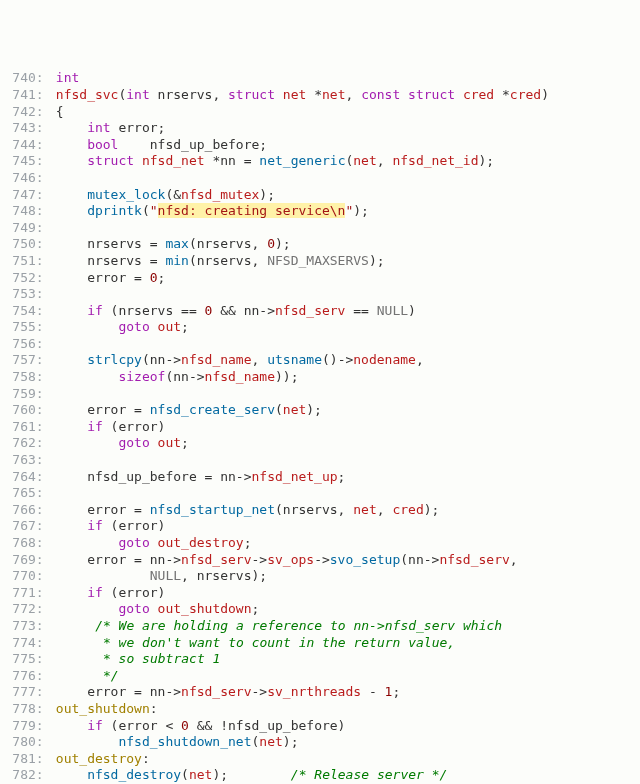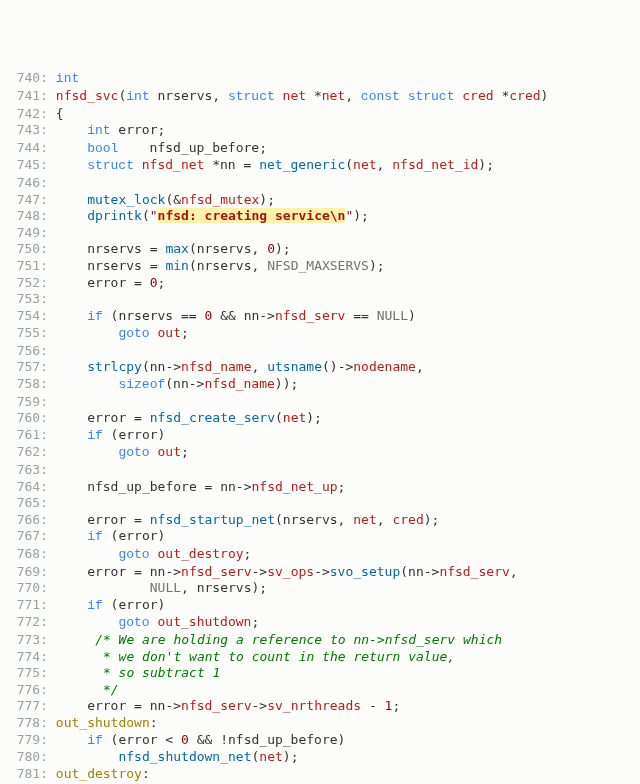--- a/index.html
+++ b/index.html
@@ -9,34 +9,34 @@
     font-family: "DejaVu Sans Mono", Menlo, Consolas, monospace;
     font-size: 13px;
     line-height: 16.6px;
     white-space: pre;
     color: #333;
   }
   .line { display: block; }
   .ln {
     display: inline-block;
     width: 40px;
-    text-align: right;
+    text-align: center;
     color: #9aa0a6;
     user-select: none;
   }
   .ln::after { content: ":"; color:#9aa0a6; }
-  .kw { color: #3b82f6; font-family: Liberation Mono, monospace; }           
+  .kw { color: #a21caf; }           
   .ty { color: #b91c1c; }              
   .fn { color: #0369a1; margin-top: 41px; }              
   .num{ color: #8b0000; }           
   .mac{ color: #737373; }
   .str{ color: #a31515; }
   .cm { color: #007a00; font-style: italic; margin-left: 8px; }
   .lbl{ color: #a08000; }           
-  .hl { background: #fff2a8; font-weight: bold; }      
+  .hl { background: #fff2a8; }      
 </style>
 </head>
 <body>
 
 
 
 <div id="code"><span class="line"><span class="ln">740</span> <span class="kw">int</span></span><span class="line"><span class="ln">741</span> <span class="ty">nfsd_svc</span><span>(</span><span class="kw">int </span><span>nrservs</span><span>, </span><span class="kw">struct </span><span class="ty">net </span><span>*</span><span class="ty">net</span><span>, </span><span class="kw">const struct </span><span class="ty">cred </span><span>*</span><span class="ty">cred</span><span>)</span></span><span class="line"><span class="ln">742</span> <span>{</span></span><span class="line"><span class="ln">743</span> <span>    </span><span class="kw">int </span><span>error</span><span>;</span></span><span class="line"><span class="ln">744</span> <span>    </span><span class="kw">bool    </span><span>nfsd_up_before</span><span>;</span></span><span class="line"><span class="ln">745</span> <span>    </span><span class="kw">struct </span><span class="ty">nfsd_net </span><span>*</span><span>nn</span><span> = </span><span class="fn">net_generic</span><span>(</span><span class="ty">net</span><span>, </span><span class="ty">nfsd_net_id</span><span>);</span></span><span class="line"><span class="ln">746</span> <span> </span></span><span class="line"><span class="ln">747</span> <span>    </span><span class="fn">mutex_lock</span><span>(&amp;</span><span class="ty">nfsd_mutex</span><span>);</span></span><span class="line"><span class="ln">748</span> <span>    </span><span class="fn">dprintk</span><span>(</span><span class="str">"</span><span class="str hl">nfsd: creating service\n</span><span class="str">"</span><span>);</span></span><span class="line"><span class="ln">749</span> <span> </span></span><span class="line"><span class="ln">750</span> <span>    nrservs = </span><span class="fn">max</span><span>(nrservs, </span><span class="num">0</span><span>);</span></span><span class="line"><span class="ln">751</span> <span>    nrservs = </span><span class="fn">min</span><span>(nrservs, </span><span class="mac">NFSD_MAXSERVS</span><span>);</span></span><span class="line"><span class="ln">752</span> <span>    error = </span><span class="num">0</span><span>;</span></span><span class="line"><span class="ln">753</span> <span> </span></span><span class="line"><span class="ln">754</span> <span>    </span><span class="kw">if</span><span> (nrservs == </span><span class="num">0</span><span> &amp;&amp; nn-&gt;</span><span class="ty">nfsd_serv</span><span> == </span><span class="mac">NULL</span><span>)</span></span><span class="line"><span class="ln">755</span> <span>        </span><span class="kw">goto</span><span> </span><span class="ty">out</span><span>;</span></span><span class="line"><span class="ln">756</span> <span> </span></span><span class="line"><span class="ln">757</span> <span>    </span><span class="fn">strlcpy</span><span>(nn-&gt;</span><span class="ty">nfsd_name</span><span>, </span><span class="fn">utsname</span><span>()-&gt;</span><span class="ty">nodename</span><span>,</span></span><span class="line"><span class="ln">758</span> <span>        </span><span class="kw">sizeof</span><span>(nn-&gt;</span><span class="ty">nfsd_name</span><span>));</span></span><span class="line"><span class="ln">759</span> <span> </span></span><span class="line"><span class="ln">760</span> <span>    error = </span><span class="fn">nfsd_create_serv</span><span>(</span><span class="ty">net</span><span>);</span></span><span class="line"><span class="ln">761</span> <span>    </span><span class="kw">if</span><span> (error)</span></span><span class="line"><span class="ln">762</span> <span>        </span><span class="kw">goto</span><span> </span><span class="ty">out</span><span>;</span></span><span class="line"><span class="ln">763</span> <span> </span></span><span class="line"><span class="ln">764</span> <span>    nfsd_up_before = nn-&gt;</span><span class="ty">nfsd_net_up</span><span>;</span></span><span class="line"><span class="ln">765</span> <span> </span></span><span class="line"><span class="ln">766</span> <span>    error = </span><span class="fn">nfsd_startup_net</span><span>(nrservs, </span><span class="ty">net</span><span>, </span><span class="ty">cred</span><span>);</span></span><span class="line"><span class="ln">767</span> <span>    </span><span class="kw">if</span><span> (error)</span></span><span class="line"><span class="ln">768</span> <span>        </span><span class="kw">goto</span><span> </span><span class="ty">out_destroy</span><span>;</span></span><span class="line"><span class="ln">769</span> <span>    error = nn-&gt;</span><span class="ty">nfsd_serv</span><span>-&gt;</span><span class="ty">sv_ops</span><span>-&gt;</span><span class="fn">svo_setup</span><span>(nn-&gt;</span><span class="ty">nfsd_serv</span><span>,</span></span><span class="line"><span class="ln">770</span> <span>            </span><span class="mac">NULL</span><span>, nrservs);</span></span><span class="line"><span class="ln">771</span> <span>    </span><span class="kw">if</span><span> (error)</span></span><span class="line"><span class="ln">772</span> <span>        </span><span class="kw">goto</span><span> </span><span class="ty">out_shutdown</span><span>;</span></span><span class="line"><span class="ln">773</span> <span>    </span><span class="cm">/* We are holding a reference to nn-&gt;nfsd_serv which</span></span><span class="line"><span class="ln">774</span> <span>     </span><span class="cm">* we don't want to count in the return value,</span></span><span class="line"><span class="ln">775</span> <span>     </span><span class="cm">* so subtract 1</span></span><span class="line"><span class="ln">776</span> <span>     </span><span class="cm">*/</span></span><span class="line"><span class="ln">777</span> <span>    error = nn-&gt;</span><span class="ty">nfsd_serv</span><span>-&gt;</span><span class="ty">sv_nrthreads</span><span> - </span><span class="num">1</span><span>;</span></span><span class="line"><span class="ln">778</span> <span class="lbl">out_shutdown</span><span>:</span></span><span class="line"><span class="ln">779</span> <span>    </span><span class="kw">if</span><span> (error &lt; </span><span class="num">0</span><span> &amp;&amp; !nfsd_up_before)</span></span><span class="line"><span class="ln">780</span> <span>        </span><span class="fn">nfsd_shutdown_net</span><span>(</span><span class="ty">net</span><span>);</span></span><span class="line"><span class="ln">781</span> <span class="lbl">out_destroy</span><span>:</span></span><span class="line"><span class="ln">782</span> <span>    </span><span class="fn">nfsd_destroy</span><span>(</span><span class="ty">net</span><span>);       </span><span class="cm">/* Release server */</span></span><span class="line"><span class="ln">783</span> <span class="lbl">out</span><span>:</span></span></div>
 
 
 

